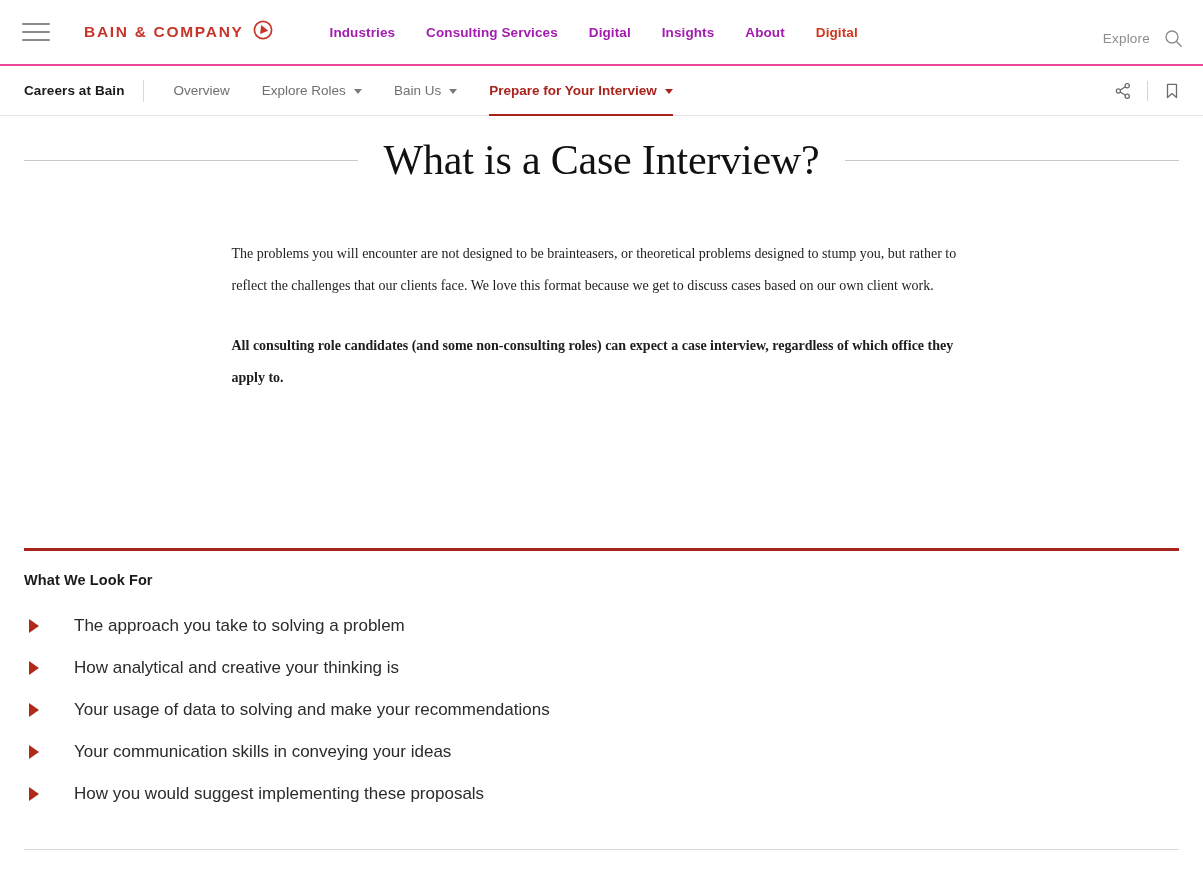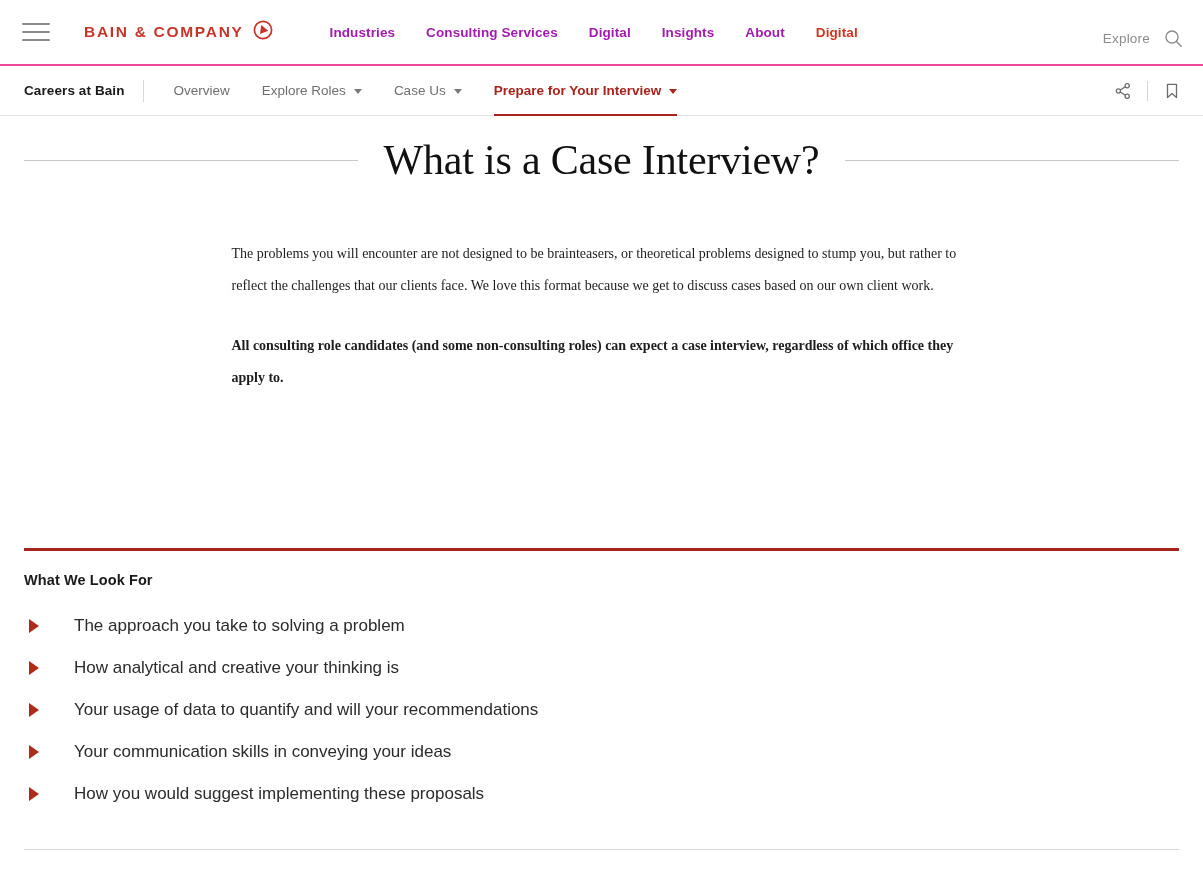--- a/index.html
+++ b/index.html
@@ -291,21 +291,21 @@
     <a class="subnav-item">
       <span>Overview</span>
     </a>
 
     <a class="subnav-item">
       <span>Explore Roles</span>
       <span class="caret"></span>
     </a>
 
     <a class="subnav-item">
-      <span>Case Us</span>
+      <span>Bain Us</span>
       <span class="caret"></span>
     </a>
 
     <a class="subnav-item active">
       <span>Prepare for Your Interview</span>
       <span class="caret"></span>
     </a>
   </div>
 
   <div class="subnav-right">
@@ -349,21 +349,21 @@
     <li>
       <span class="tri"></span>
       <span class="bullet-text">The approach you take to solving a problem</span>
     </li>
     <li>
       <span class="tri"></span>
       <span class="bullet-text">How analytical and creative your thinking is</span>
     </li>
     <li>
       <span class="tri"></span>
-      <span class="bullet-text">Your usage of data to quantify and will your recommendations</span>
+      <span class="bullet-text">Your usage of data to solving and make your recommendations</span>
     </li>
     <li>
       <span class="tri"></span>
       <span class="bullet-text">Your communication skills in conveying your ideas</span>
     </li>
     <li>
       <span class="tri"></span>
       <span class="bullet-text">How you would suggest implementing these proposals</span>
     </li>
   </ul>

